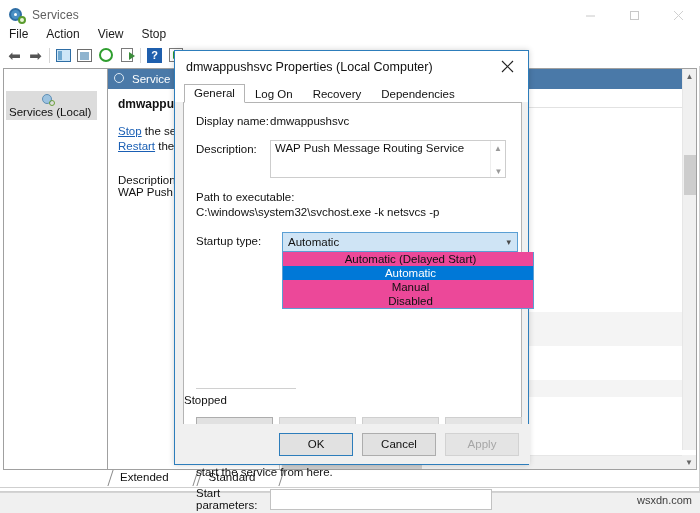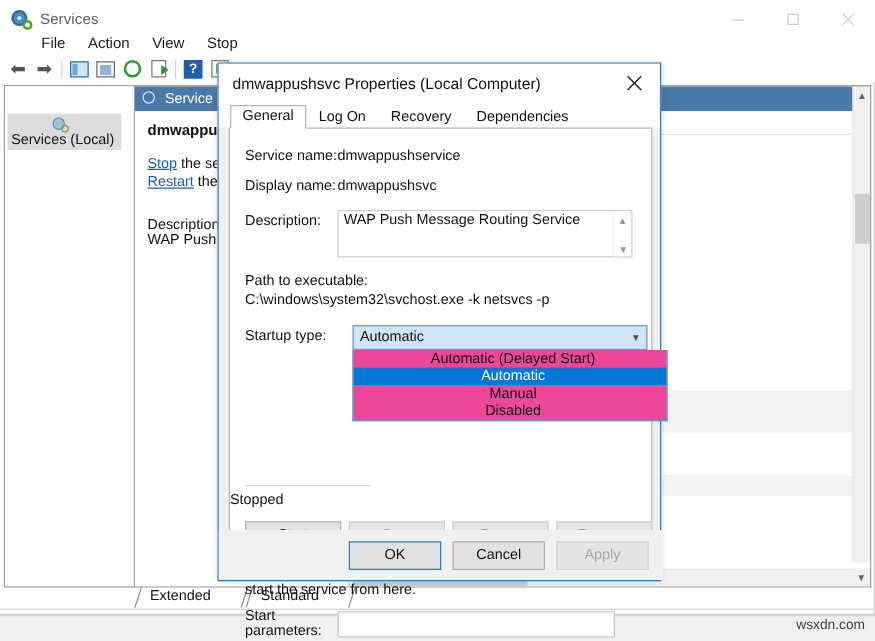--- a/index.html
+++ b/index.html
@@ -69,21 +69,21 @@
     display: flex; align-items: center; justify-content: center;
     color: #c8c8c8; font-size: 11px;
   }
   #win-buttons .wbtn svg { display: block; }
 
   
   #menubar {
     position: absolute; left: 0; top: 24px;
     width: 700px; height: 20px;
     display: flex; align-items: center;
-    padding-left: 24px;
+    padding-left: 0;
     background: #ffffff;
   }
   #menubar .mi {
     font-size: 12px; color: #1a1a1a;
     padding: 1px 9px;
   }
 
   
   #toolbar {
     position: absolute; left: 0; top: 44px;
@@ -757,24 +757,20 @@
 
     <div id="dlg-tabs">
       <div class="dtab active">General</div>
       <div class="dtab">Log On</div>
       <div class="dtab">Recovery</div>
       <div class="dtab">Dependencies</div>
     </div>
 
     <div id="dlg-body">
 
-      <div class="frow" style="margin-top:16px">
-        <div class="flabel">Service name:</div>
-        <div class="fval">dmwappushservice</div>
-      </div>
 
       <div class="frow" style="margin-top:12px">
         <div class="flabel">Display name:</div>
         <div class="fval">dmwappushsvc</div>
       </div>
 
       <div class="frow" style="margin-top:13px">
         <div class="flabel" style="padding-top:3px">Description:</div>
         <div class="ro-textarea">
           <span>WAP Push Message Routing Service</span>

